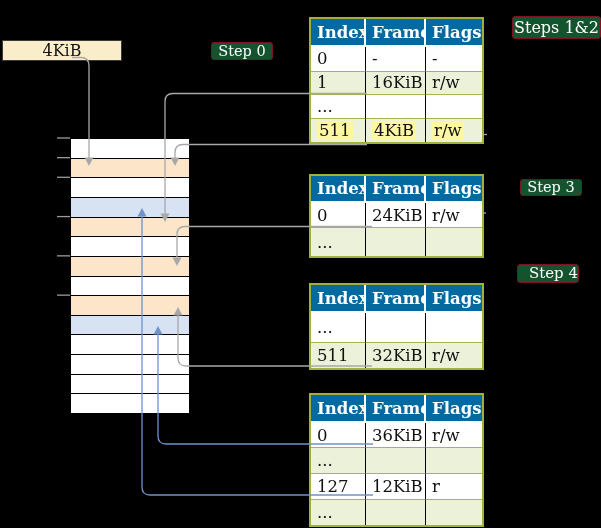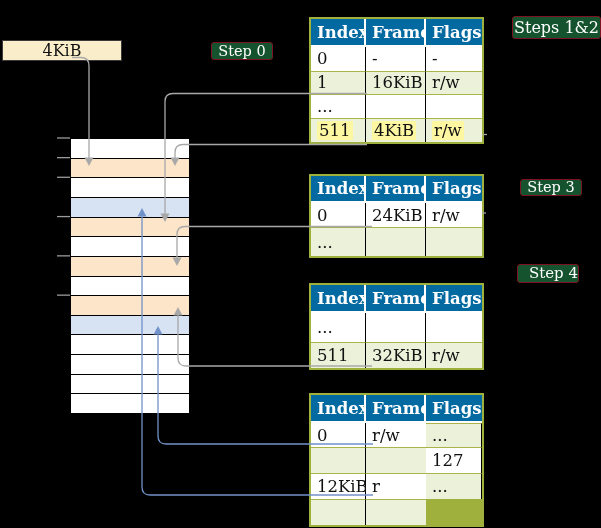--- a/index.html
+++ b/index.html
@@ -149,20 +149,23 @@
       <div class="td c2 shade sep">
         <span>r/w</span>
       </div>
     </div>
   <div class="ptable" id="ptable-3" style="left: 309px; top: 393px; grid-template-columns: 55px 60px 56px; grid-template-rows: 28px 24px 26px 26px 26px;">
       <div class="th c0">Index</div>
       <div class="th c1">Frame</div>
       <div class="th c2">Flags</div>
       <div class="td c0">
         <span>0</span>
+      </div>
+      <div class="td c1">
+        <span>36KiB</span>
       </div>
       <div class="td c2">
         <span>r/w</span>
       </div>
       <div class="td c0 shade sep">
         <span>...</span>
       </div>
       <div class="td c1 shade sep"></div>
       <div class="td c2 shade sep"></div>
       <div class="td c0 sep">

